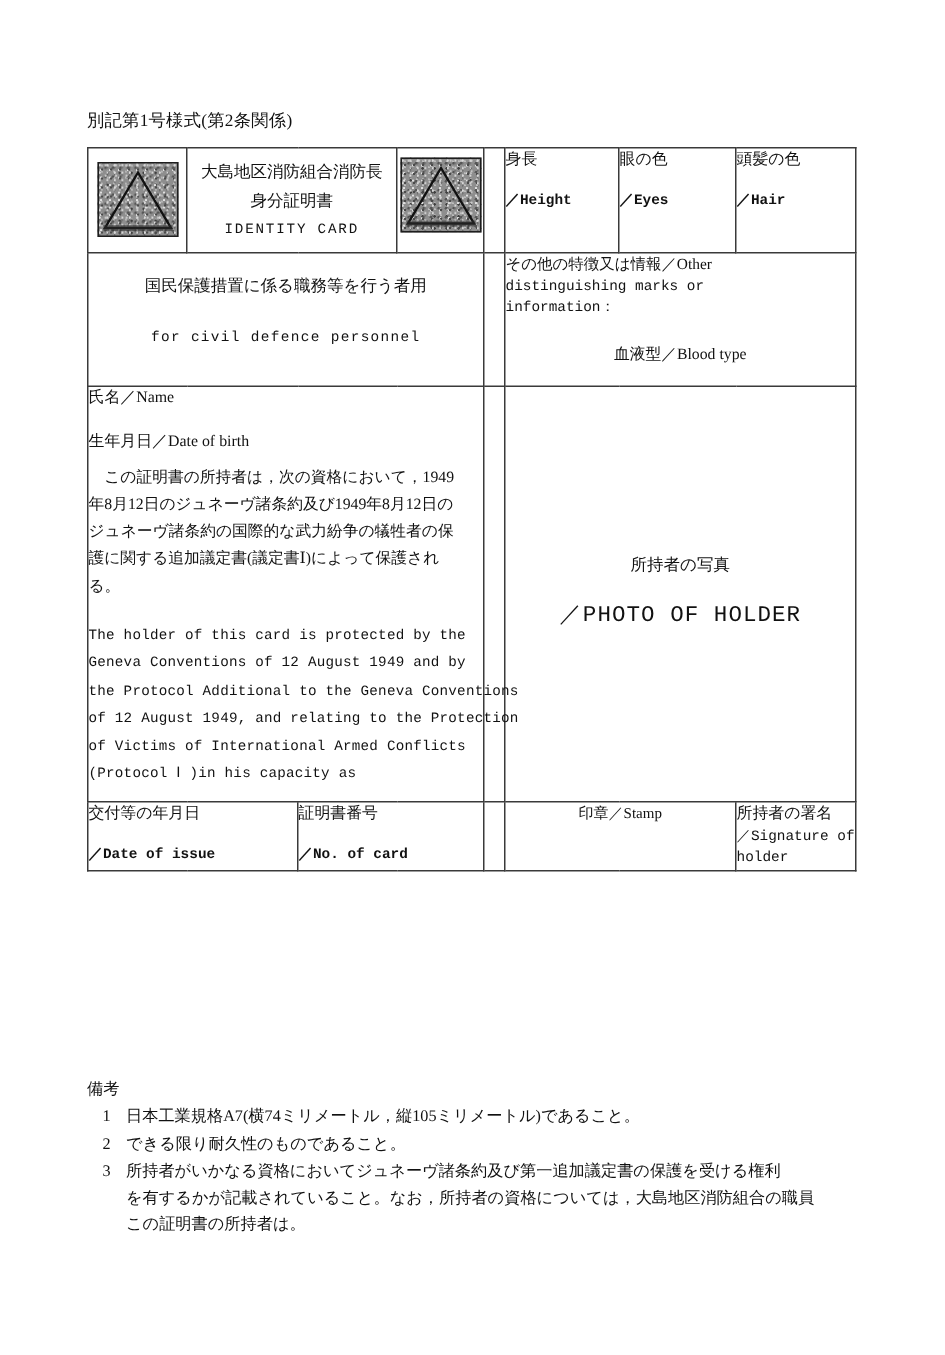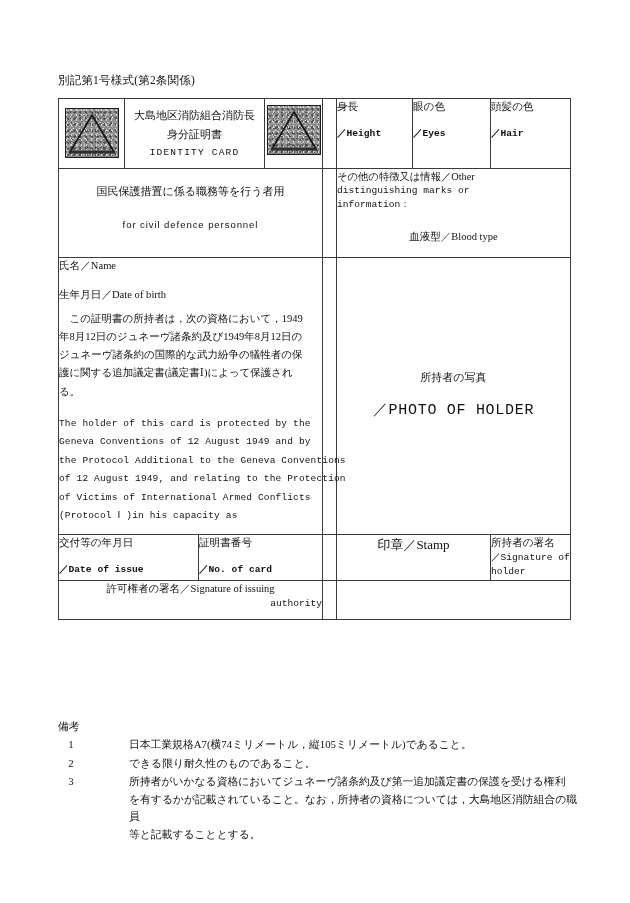--- a/index.html
+++ b/index.html
@@ -100,21 +100,21 @@
     letter-spacing: 1.2px;
     margin-top: 2px;
   }
 
   .purpose-block {
     text-align: center;
     padding: 14px 4px 12px 4px;
   }
   .purpose-block .jpline { font-size: 11px; }
   .purpose-block .enline {
-    font-family: Liberation Sans, sans-serif;
+    font-family: Liberation Mono, monospace;
     font-size: 9.6px;
     letter-spacing: 0.9px;
     margin-top: 18px;
   }
 
   .body-cell { padding: 6px 7px 8px 7px; }
   .field-lbl { font-size: 10.6px; }
   .gap-md { height: 13px; }
 
   .para-jp {
@@ -215,21 +215,21 @@
   .notes .head { margin-bottom: 1px; }
   .notes .item {
     display: flex;
     margin-top: 1px;
   }
   .notes .num {
     width: 26px;
     flex: 0 0 26px;
     text-align: center;
   }
-  .notes .txt { flex: 1 1 auto; margin-left: 45px; }
+  .notes .txt { flex: 1 1 auto; }
   .notes .txt .cont { display: block; padding-left: 0; }
 </style>
 </head>
 <body>
 
 <div class="page">
 
   <div class="form-title">別記第1号様式(第2条関係)</div>
 
   <table class="idcard">
@@ -337,41 +337,33 @@
       <td colspan="2" class="cellpad two-line-lbl" style="height:40px">
         <div class="jpl">交付等の年月日</div>
         <div class="enl">／Date of issue</div>
       </td>
       <td colspan="2" class="cellpad two-line-lbl">
         <div class="jpl">証明書番号</div>
         <div class="enl">／No.  of card</div>
       </td>
       <td class="gapcol"></td>
       <td colspan="2" class="cellpad center">
-        <div class="jpl" style="font-size:13px">印章／Stamp</div>
+        <div class="jpl" style="font-size:10px">印章／Stamp</div>
       </td>
       <td class="cellpad sig-holder">
         <div class="jpl">所持者の署名</div>
         <div class="enl">
           <div class="sp">
             <span>／Signature of</span>
           </div>
           <div>holder</div>
         </div>
       </td>
     </tr>
 
-    <tr>
-      <td colspan="4" class="sig-issuing" style="height:38px">
-        <div class="r1">許可権者の署名／Signature of issuing</div>
-        <div class="r2 en">authority</div>
-      </td>
-      <td class="gapcol"></td>
-      <td colspan="3"></td>
-    </tr>
 
   </tbody>
     </table>
 
   <div class="notes">
     <div class="head">備考</div>
 
     <div class="item">
       <div class="num">1</div>
       <div class="txt">
@@ -384,18 +376,18 @@
       <div class="txt">
         <span>できる限り耐久性のものであること。</span>
       </div>
     </div>
 
     <div class="item">
       <div class="num">3</div>
       <div class="txt">
         <span class="cont">所持者がいかなる資格においてジュネーヴ諸条約及び第一追加議定書の保護を受ける権利</span>
         <span class="cont">を有するかが記載されていること。なお，所持者の資格については，大島地区消防組合の職員</span>
-        <span class="cont">等と記載することとする。</span>
+        <span class="cont">この証明書の所持者は。</span>
       </div>
     </div>
   </div>
 
 </div>
 
 </body></html>

